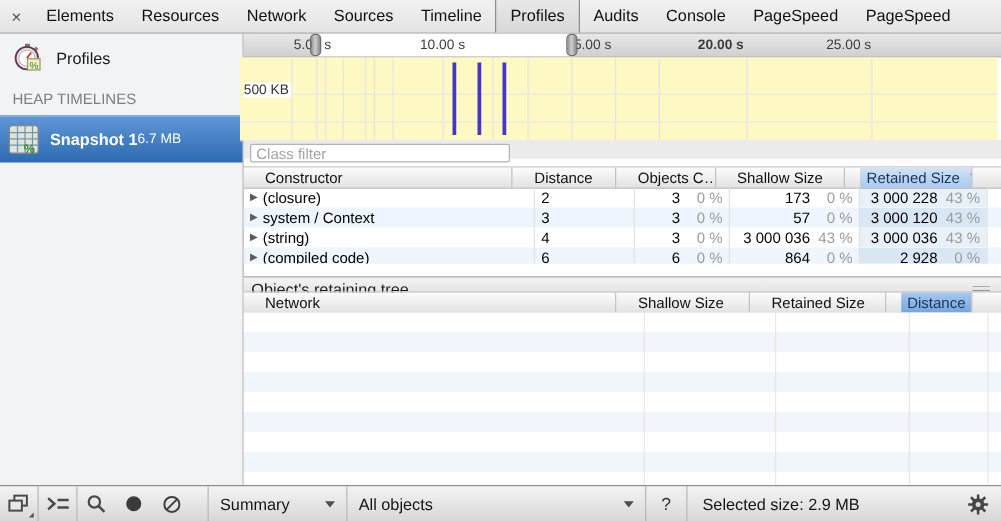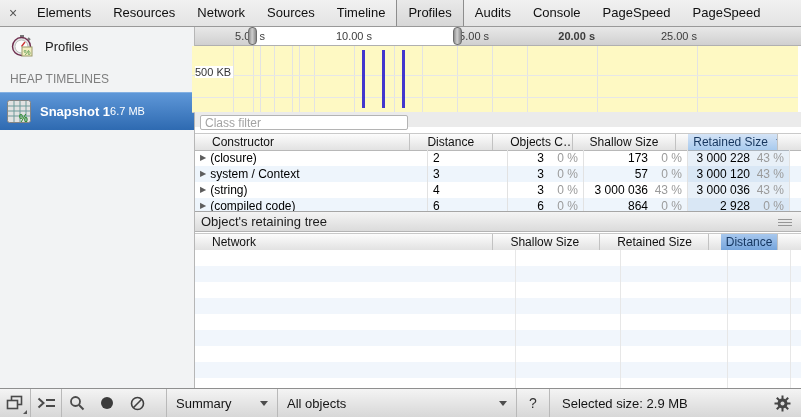--- a/index.html
+++ b/index.html
@@ -62,21 +62,21 @@
   .cell:last-child{border-right:none;}
   .cell.retained{background:rgba(110,160,210,0.16);}
   .arrow{font-size:8px;color:#5c5c5c;margin-right:4px;line-height:16px;}
   .num{flex:1;text-align:right;}
   .pct{width:34px;text-align:right;color:#9b9b9b;}
   
   .c-con{width:233px;}.c-dis{width:80px;}.c-obj{width:76px;}.c-sha{width:104px;}.c-ret{width:102px;}.c-sliver{width:11px;}
   
   .r-obj{width:320px;}.r-sha{width:105px;}.r-ret{width:107px;}.r-dis{width:63px;}.r-sliver{width:11px;}
   
-  .splitter{position:absolute;left:195px;top:211px;width:606px;height:21px;box-sizing:border-box;
+  .splitter{position:absolute;left:195px;top:221px;width:606px;height:21px;box-sizing:border-box;
     background:linear-gradient(#f4f4f4,#dbdbdb);border-top:1px solid #a6a6a6;border-bottom:1px solid #b3b3b3;
     line-height:19px;padding-left:6px;font-size:13px;color:#1c1c1c;}
   .grip{position:absolute;right:9px;top:7px;width:14px;height:7px;
     background:repeating-linear-gradient(180deg,#969696 0 1px,transparent 1px 3px);}
   .rt-body{position:absolute;left:195px;top:250px;width:606px;height:138px;
     background:repeating-linear-gradient(180deg,#ffffff 0 16px,#f1f6fc 16px 32px);}
   .colline{position:absolute;top:0;bottom:0;width:1px;background:#e7e7e7;}
   
   .statusbar{position:absolute;left:0;right:0;bottom:0;height:28px;border-top:1px solid #8f8f8f;
     background:linear-gradient(#f4f4f4,#d7d7d7);display:flex;align-items:center;}

